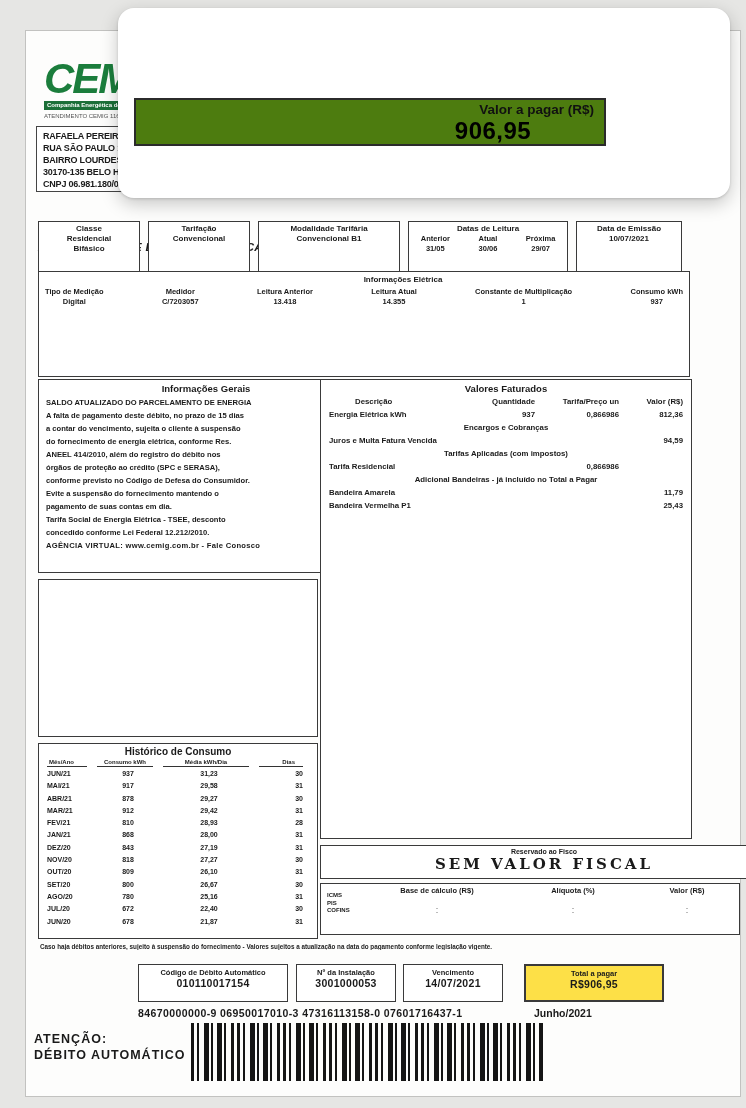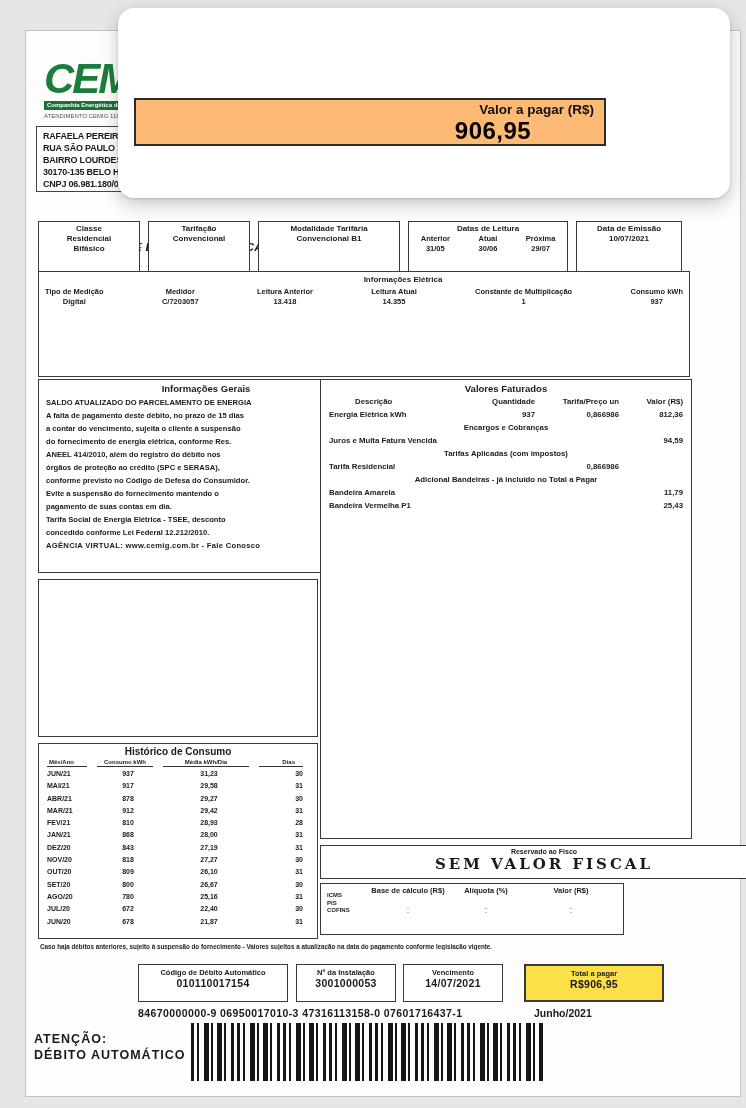--- a/index.html
+++ b/index.html
@@ -8,21 +8,21 @@
 
   .paper { position:absolute; left:25px; top:30px; width:716px; height:1067px;
            background:#fdfdfc; border:1px solid #c2c2c0; color:#1a1a1a;
            filter: blur(0.35px); }
 
   
   .card { position:absolute; left:118px; top:8px; width:612px; height:190px;
           background:#ffffff; border-radius:16px;
           box-shadow:0 6px 18px rgba(0,0,0,.22), 0 1px 3px rgba(0,0,0,.15); z-index:5; }
   .value-strip { position:absolute; left:16px; top:90px; width:472px; height:48px;
-          background:#fdba74; border:2px solid #2b2b2b; }
+          background:#4d7c0f; border:2px solid #2b2b2b; }
   .value-inner { position:absolute; right:6px; top:2px; width:210px; text-align:center; }
   .value-label { font-size:13.5px; font-weight:bold; color:#111; text-align:right; padding-right:4px; }
   .value-amount { font-size:24px; font-weight:bold; color:#000; letter-spacing:.5px; }
   .box { position:absolute; border:1.5px solid #3a3a3a; background:#fff; }
   .bt  { font-weight:bold; text-align:center; font-size:8px; line-height:10px; }
   .bv  { text-align:center; font-size:8px; font-weight:bold; line-height:10px; }
 
   
   .logo { position:absolute; left:18px; top:24px; font-size:42px; font-weight:bold;
           font-style:italic; color:#1b7d3c; letter-spacing:-2px; }
@@ -81,21 +81,21 @@
            line-height:13px; font-weight:bold; }
   .vhead span { font-weight:bold; }
   .vgrid .h1 { padding-left:26px; }
   .vgrid .r { text-align:right; }
   .vsub { grid-column:1/-1; text-align:center; font-weight:bold; }
 
   .fisco { left:294px; top:814px; width:448px; height:34px; text-align:center; padding-top:2px; }
   .fisco-label { font-size:7px; font-weight:bold; }
   .fisco-stamp { font-size:15px; font-weight:bold; letter-spacing:3px; font-family:"DejaVu Serif", serif; }
 
-  .taxes { left:294px; top:852px; width:304px; height:52px; padding:2px 6px; }
+  .taxes { left:294px; top:852px; width:420px; height:52px; padding:2px 6px; }
   .tax-grid { display:grid; grid-template-columns:42px 1fr 1fr 92px; }
   .tax-head { font-size:7.5px; font-weight:bold; text-align:center; }
   .tax-labels { font-size:6px; font-weight:bold; line-height:7.5px; padding-top:6px; }
   .tax-cell { text-align:center; font-size:9px; color:#666; padding-top:10px; }
 
   .footnote { position:absolute; left:14px; top:912px; width:620px; font-size:6.3px;
               font-weight:bold; color:#222; white-space:nowrap; overflow:hidden; }
 
   
   .prow { top:933px; height:38px; padding-top:3px; }

